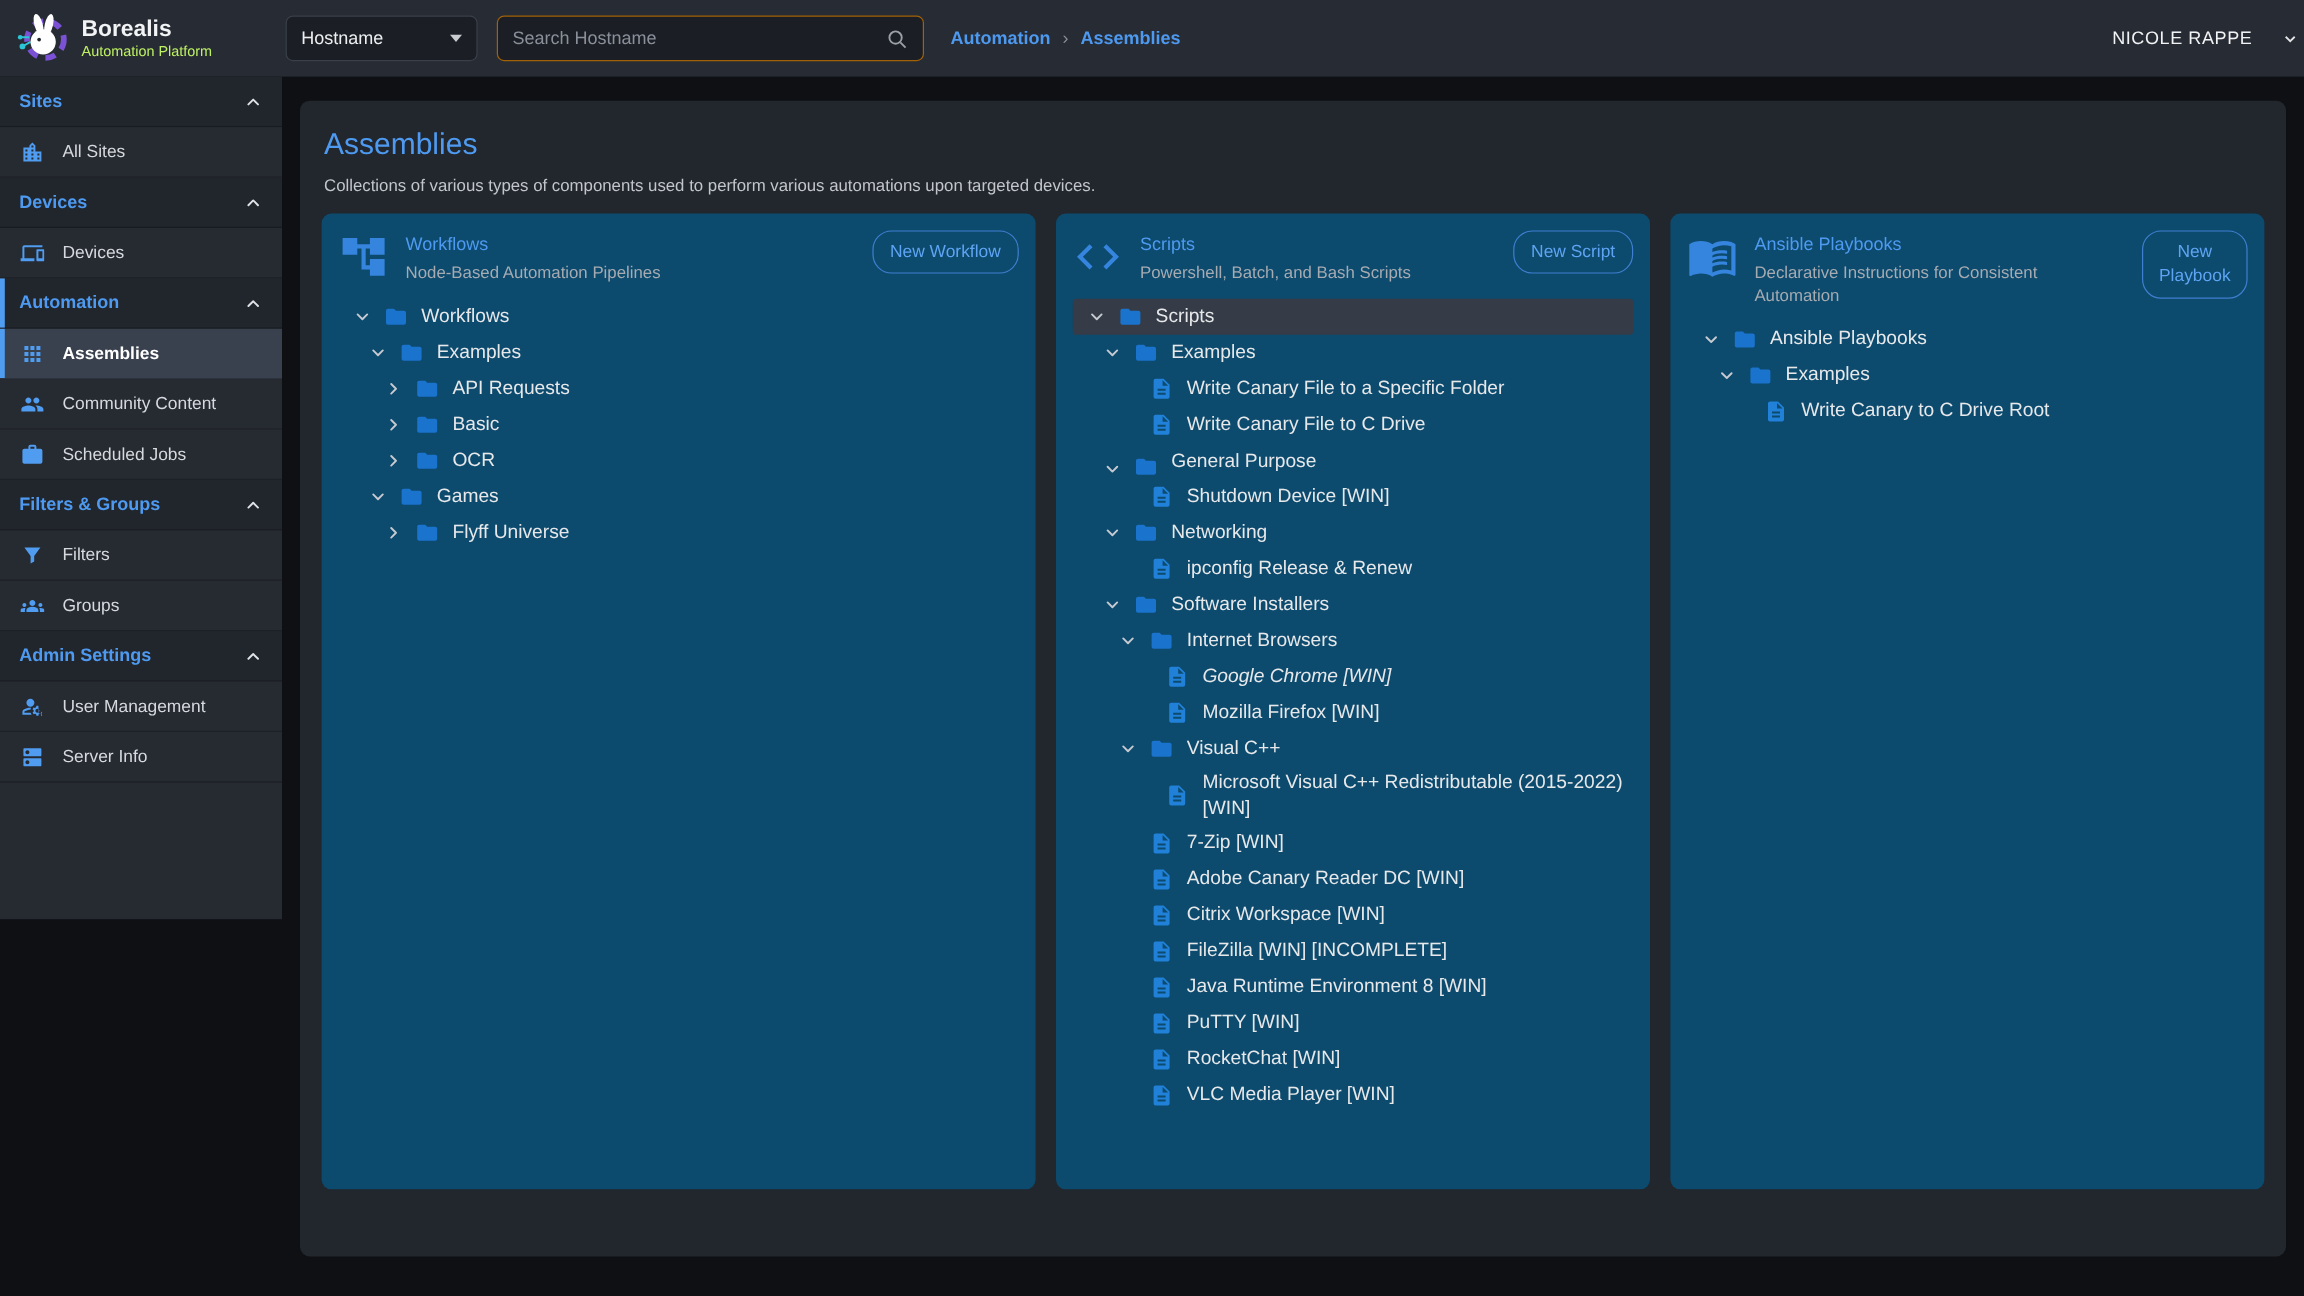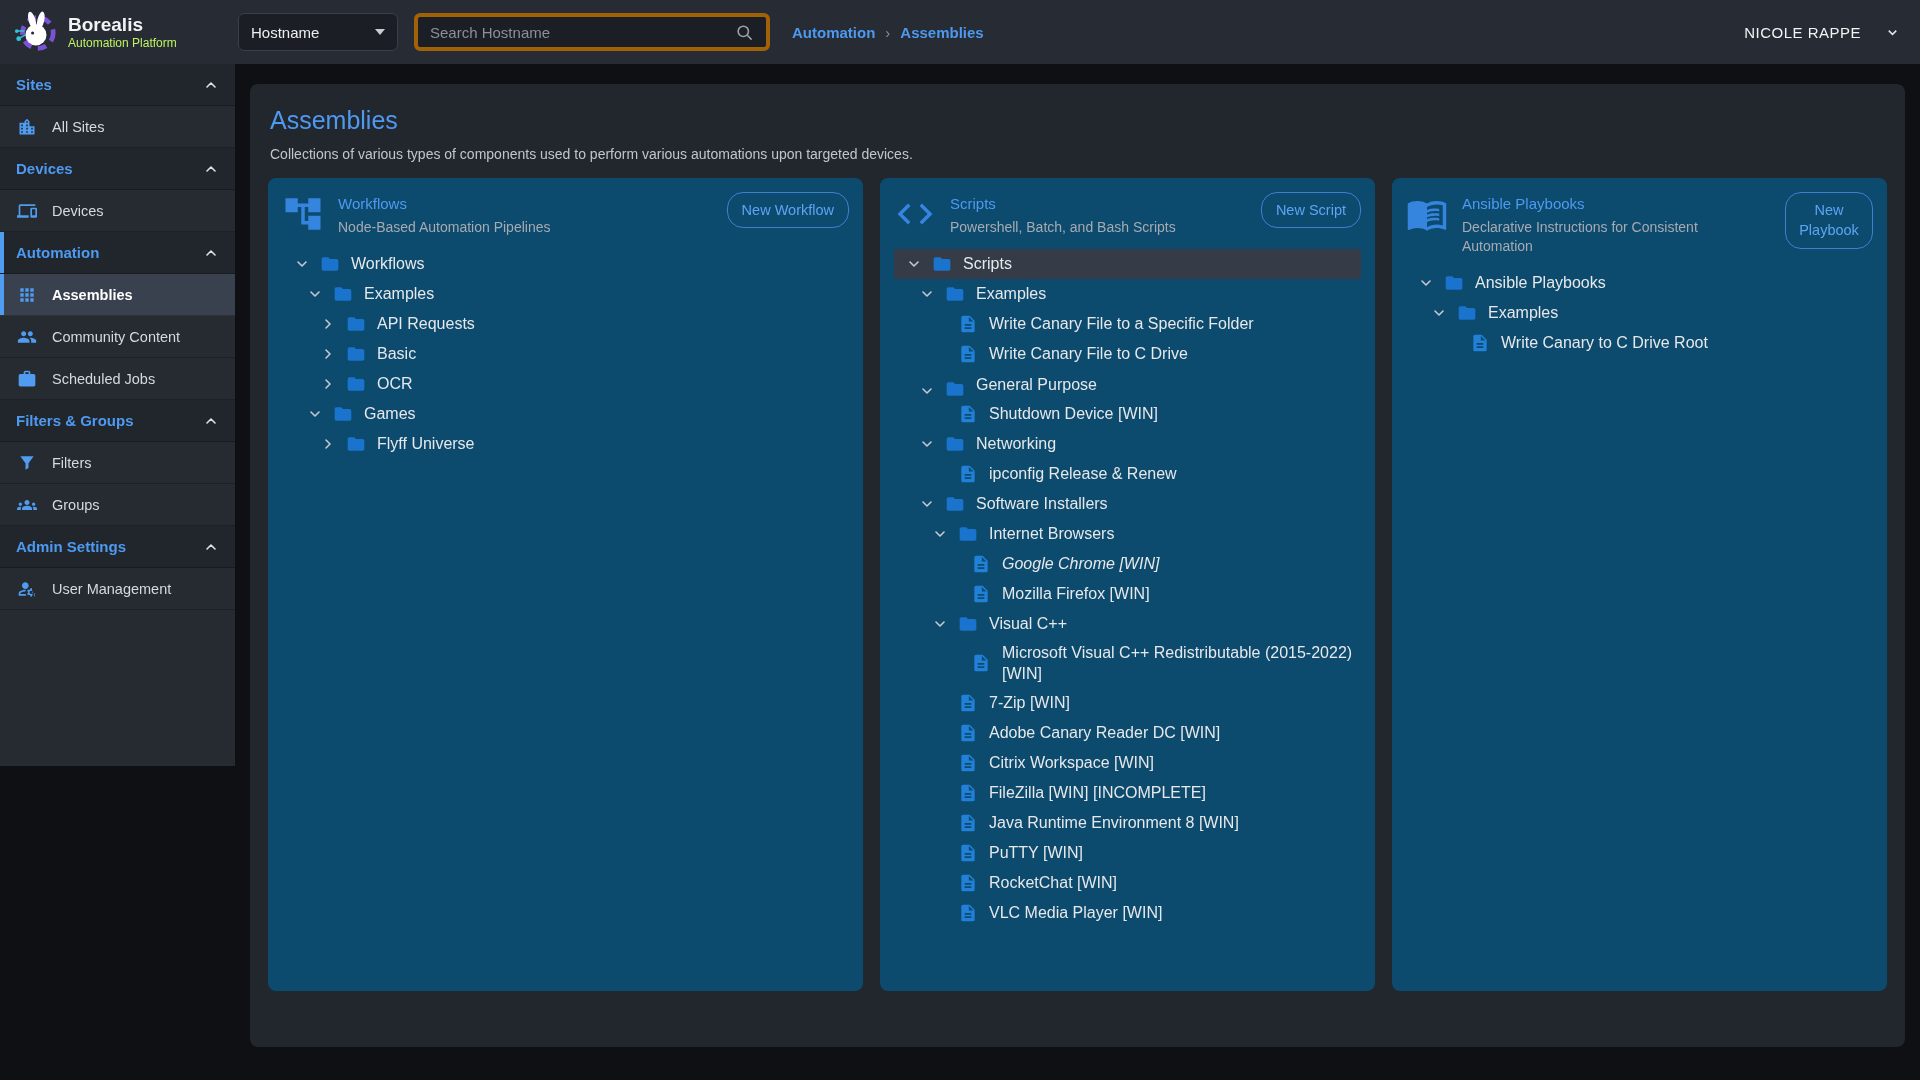--- a/index.html
+++ b/index.html
@@ -9,39 +9,39 @@
     background: #0e1014;
     color: #e6e8ea;
   }
 
   
   .topbar {
     height: 64px;
     background: #272b33;
     display: flex;
     align-items: center;
-    padding: 0 20px 0 12px;
+    padding: 0 4px 0 12px;
   }
   .brand { display: flex; align-items: center; gap: 10px; width: 226px; flex-shrink: 0; }
   .brand-title { font-size: 19px; font-weight: 700; color: #f2f3f5; line-height: 1.15; }
   .brand-sub { font-size: 12px; color: #bef264; line-height: 1.2; }
   .hostname-select {
     width: 160px; height: 38px;
     background: #1b1e24; border: 1px solid #3a4049; border-radius: 6px;
     display: flex; align-items: center; justify-content: space-between;
     padding: 0 12px; color: #eceef0; font-size: 15px; cursor: pointer; flex-shrink: 0;
   }
   .caret-down {
     width: 0; height: 0;
     border-left: 5px solid transparent; border-right: 5px solid transparent;
     border-top: 6px solid #c9cdd2;
   }
   .searchbox {
     margin-left: 16px; width: 356px; height: 38px;
-    background: #1b1e24; border: 4px solid #a16207; border-radius: 6px;
+    background: #1b1e24; border: 1px solid #a16207; border-radius: 6px;
     display: flex; align-items: center; padding: 0 12px; flex-shrink: 0;
   }
   .searchbox input {
     flex: 1; background: transparent; border: none; outline: none;
     color: #e8eaec; font-size: 15px; font-family: inherit;
   }
   .searchbox input::placeholder { color: #8a9099; }
   .breadcrumb { margin-left: 22px; display: flex; align-items: center; gap: 10px; font-size: 15px; font-weight: 600; }
   .breadcrumb a { color: #4d99f0; text-decoration: none; }
   .crumb-sep { color: #8b9097; font-weight: 400; font-size: 15px; }
@@ -235,20 +235,26 @@
         <span class="chev-up"><svg viewBox="0 0 24 24" width="100%" height="100%" fill="none" stroke="currentColor" stroke-width="2.4" stroke-linecap="round" stroke-linejoin="round">
             <path d="M6 15 L12 9 L18 15"></path>
           </svg></span>
       </div>
       <div class="side-item">
         <span class="side-icon"><svg viewBox="0 0 24 24" width="100%" height="100%" fill="currentColor">
             <path d="M4 18v-.65c0-.34.16-.66.41-.81C6.1 15.53 8.03 15 10 15c.03 0 .05 0 .08.01.1-.7.3-1.37.59-1.98-.22-.02-.44-.03-.67-.03-2.42 0-4.68.67-6.61 1.82-.88.52-1.39 1.5-1.39 2.53V20h9.26c-.42-.6-.75-1.28-.97-2H4zm6-6c2.21 0 4-1.79 4-4s-1.79-4-4-4-4 1.79-4 4 1.79 4 4 4zm10.75 10c0-.22-.03-.42-.06-.63l1.14-1.01-1-1.73-1.45.49c-.32-.27-.68-.48-1.08-.63L18 11h-2l-.3 1.49c-.4.15-.76.36-1.08.63l-1.45-.49-1 1.73 1.14 1.01c-.03.21-.06.41-.06.63s.03.42.06.63l-1.14 1.01 1 1.73 1.45-.49c.32.27.68.48 1.08.63L16 21h2l.3-1.49c.4-.15.76-.36 1.08-.63l1.45.49 1-1.73-1.14-1.01c.03-.21.06-.41.06-.63zM17 18c-1.1 0-2-.9-2-2s.9-2 2-2 2 .9 2 2-.9 2-2 2z"></path>
           </svg></span>
         <span>User Management</span>
       </div>
+      <div class="side-item">
+        <span class="side-icon"><svg viewBox="0 0 24 24" width="100%" height="100%" fill="currentColor">
+            <path d="M20 13H4c-.55 0-1 .45-1 1v6c0 .55.45 1 1 1h16c.55 0 1-.45 1-1v-6c0-.55-.45-1-1-1zM7 19c-1.1 0-2-.9-2-2s.9-2 2-2 2 .9 2 2-.9 2-2 2zM20 3H4c-.55 0-1 .45-1 1v6c0 .55.45 1 1 1h16c.55 0 1-.45 1-1V4c0-.55-.45-1-1-1zM7 9c-1.1 0-2-.9-2-2s.9-2 2-2 2 .9 2 2-.9 2-2 2z"></path>
+          </svg></span>
+        <span>Server Info</span>
+      </div>
     </aside>
 
   <main class="content">
     <div class="panel">
       <h1 class="page-title">Assemblies</h1>
       <p class="page-desc">Collections of various types of components used to perform various automations upon targeted devices.</p>
       <div class="cards" id="cards">
           <section class="card w-wide">
             <div class="card-head">
               <span class="card-icon"><svg viewBox="0 0 24 24" width="100%" height="100%" fill="currentColor">

